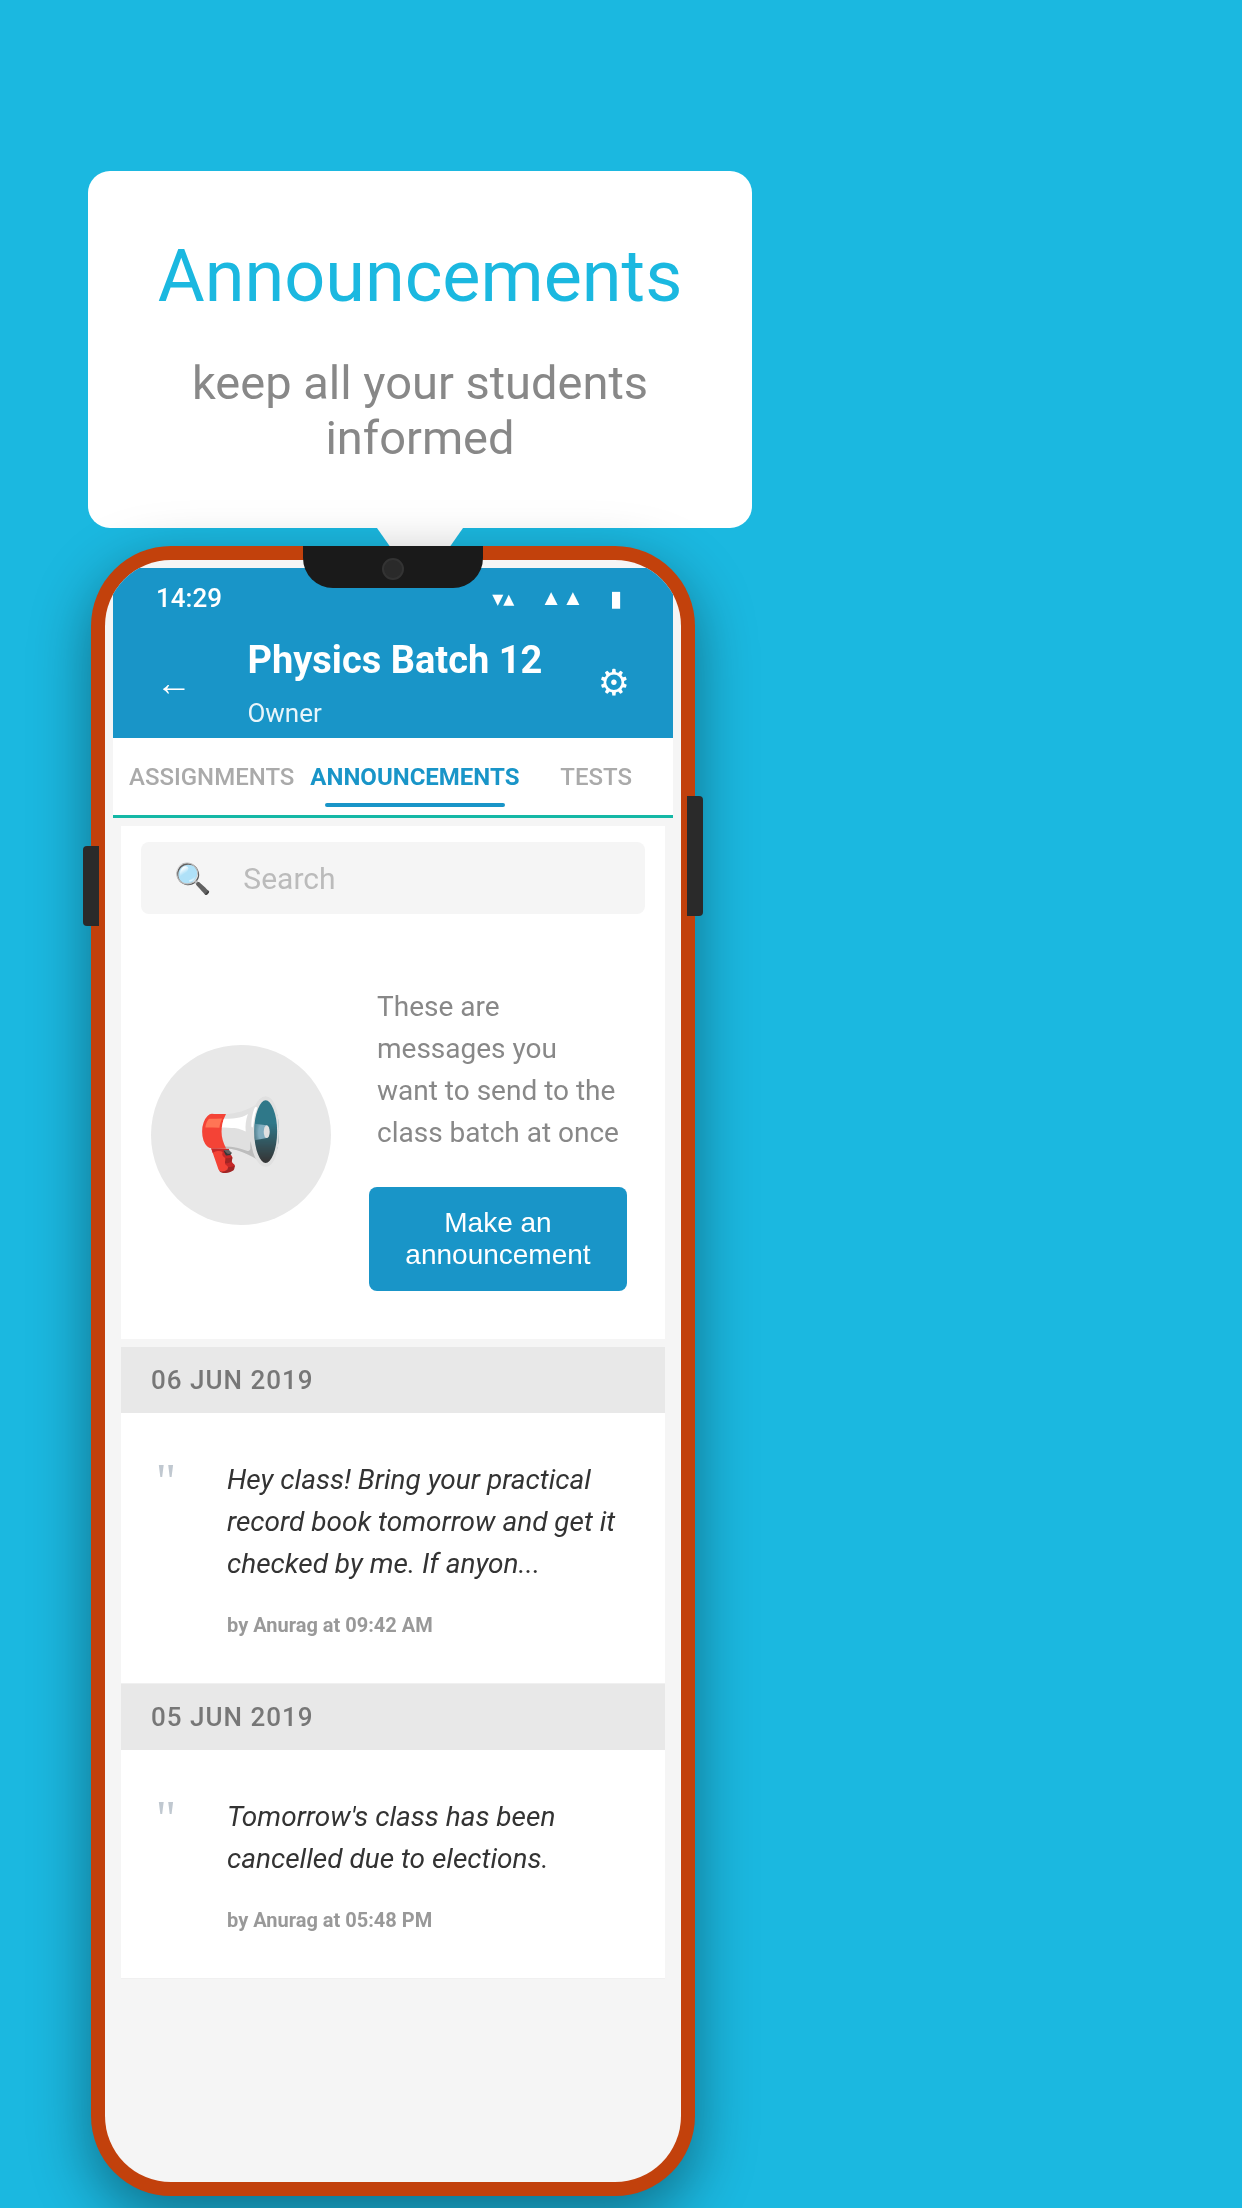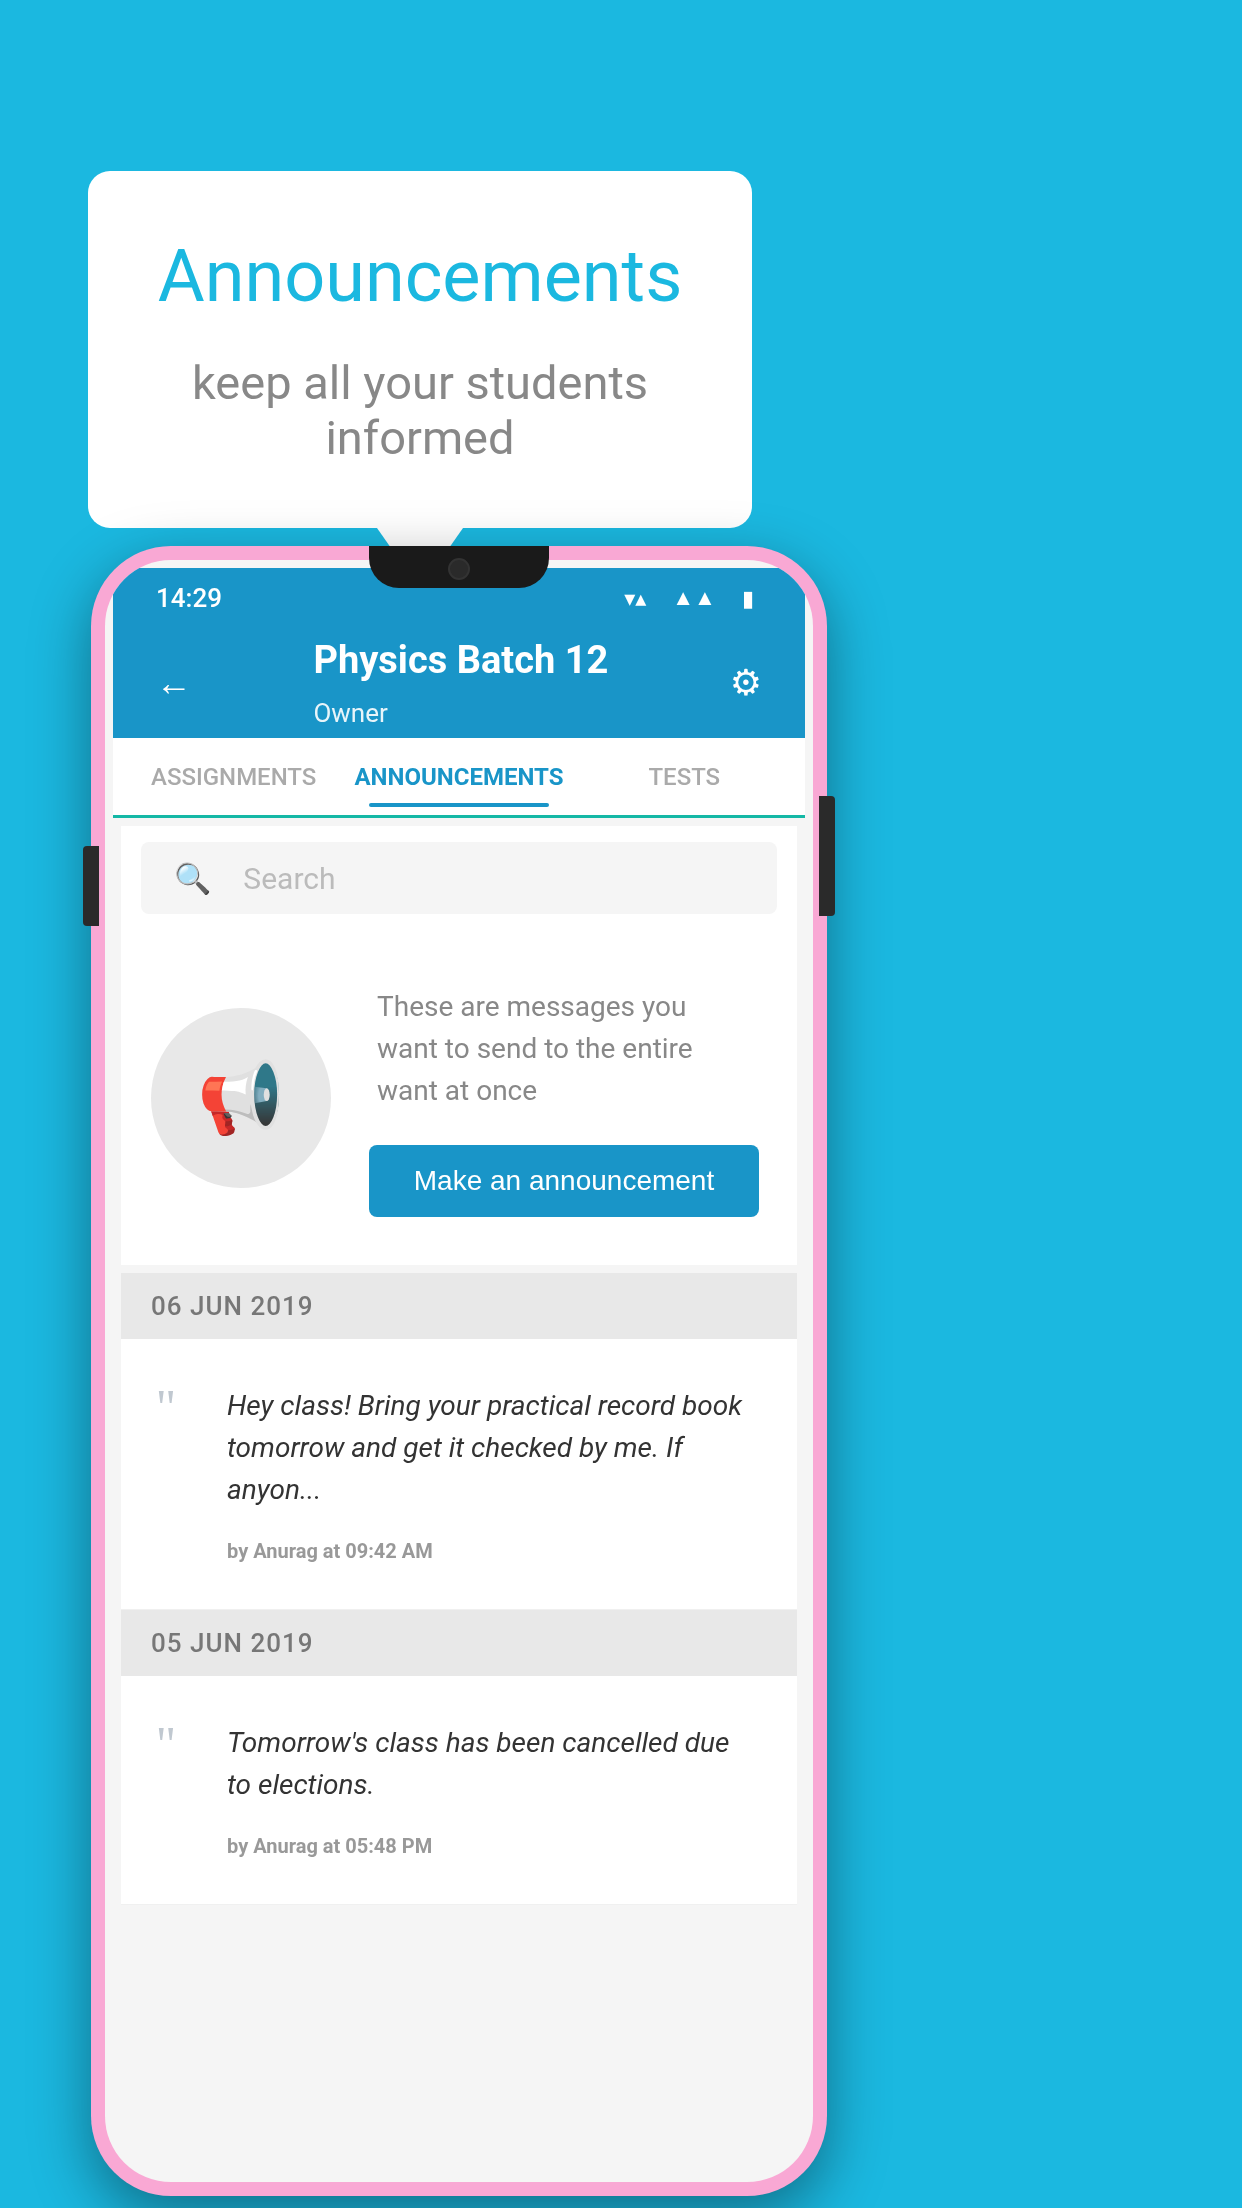--- a/index.html
+++ b/index.html
@@ -54,23 +54,23 @@
     
     .phone-container {
       position: absolute;
       top: 530px;
       left: 75px;
       width: 760px;
       height: 1650px;
     }
 
     .phone-outer {
-      width: 736px;
+      width: 604px;
       height: 1650px;
-      background: #f9a8d4;
+      background: #c2410c;
       border-radius: 80px;
       position: relative;
       box-shadow: 0 20px 60px rgba(0,0,0,0.4);
     }
 
     
     .phone-notch {
       position: absolute;
       top: 0;
       left: 50%;
@@ -413,21 +413,21 @@
             <span class="search-icon-el">🔍</span>
             <span class="search-text">Search</span>
           </div>
         </div>
 
         <div class="announcement-promo">
           <div class="promo-icon-circle">
             <span class="megaphone-icon">📢</span>
           </div>
           <div class="promo-right">
-            <div class="promo-text">These are messages you want to send to the entire want at once</div>
+            <div class="promo-text">These are messages you want to send to the class batch at once</div>
             <button class="make-announcement-btn">Make an announcement</button>
           </div>
         </div>
 
         <div class="date-header">06  JUN  2019</div>
 
         <div class="announcement-item">
           <div class="quote-icon">"</div>
           <div class="announcement-content">
             <div class="announcement-text">Hey class! Bring your practical record book tomorrow and get it checked by me. If anyon...</div>

